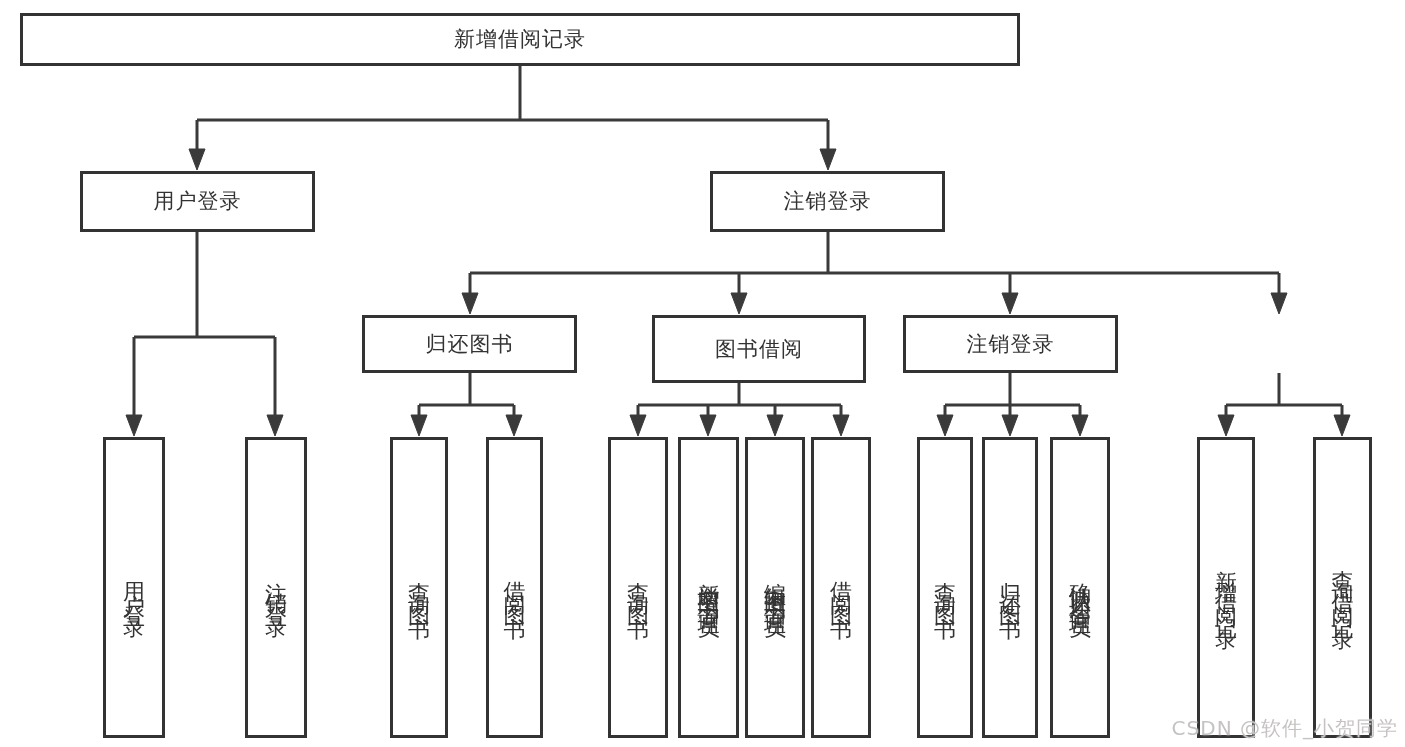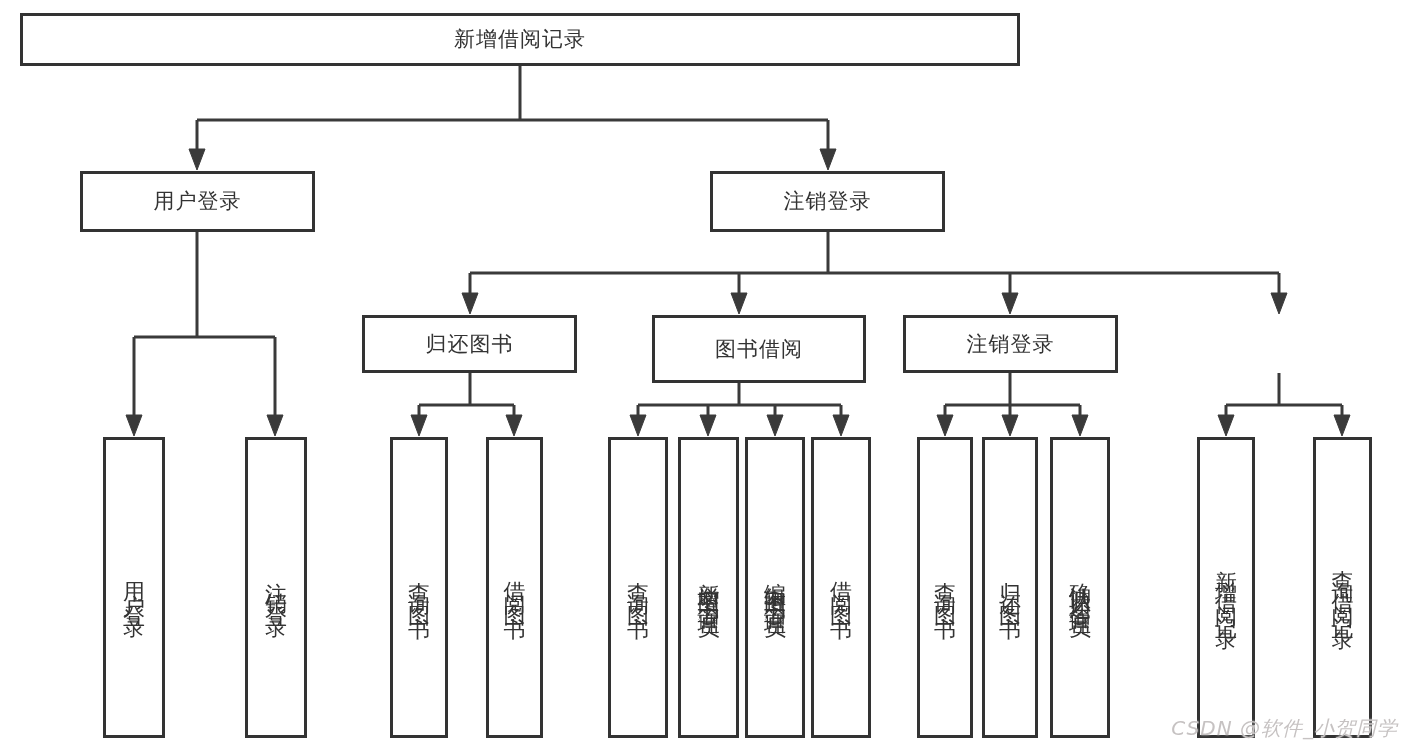--- a/index.html
+++ b/index.html
@@ -54,21 +54,20 @@
   .v12{left:1197px;width:58px;}
   .v13{left:1313px;width:59px;}
   .watermark{
     position:absolute;
     right:7px;bottom:5px;
     font-size:20px;
     color:#c6c2c2;
     text-shadow:0 0 2px #ffffff;
     letter-spacing:1px;
     white-space:nowrap;
-    font-style:italic;
   }
 </style>
 </head>
 <body>
 
 <div id="stage">
 
   <svg id="wires" viewBox="0 0 1405 747" xmlns="http://www.w3.org/2000/svg">
     <g id="spines" fill="none" stroke="#3a3a3a" stroke-width="3">
       <path d="M520 66 L520 120 M197 120 L828 120"></path>

